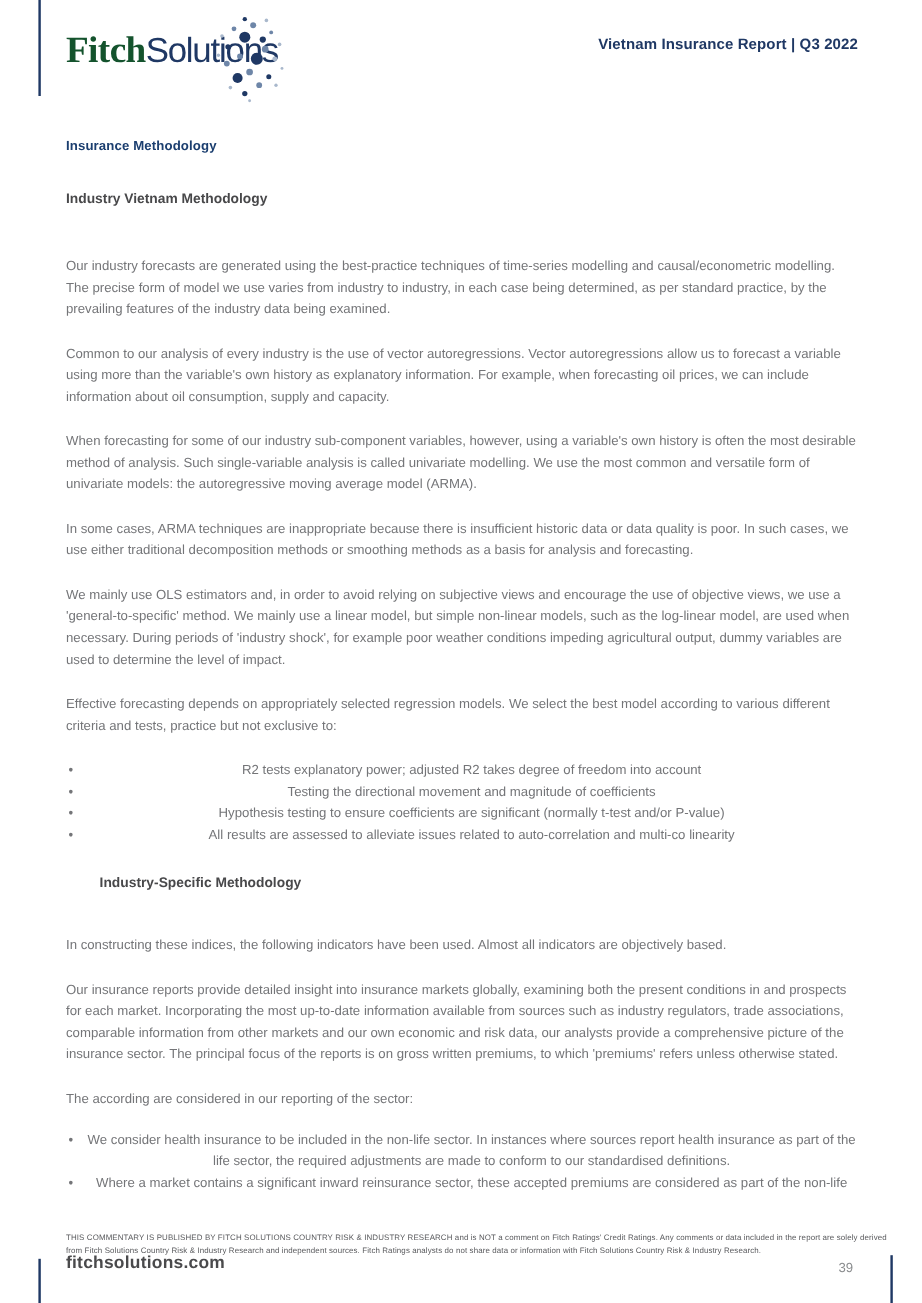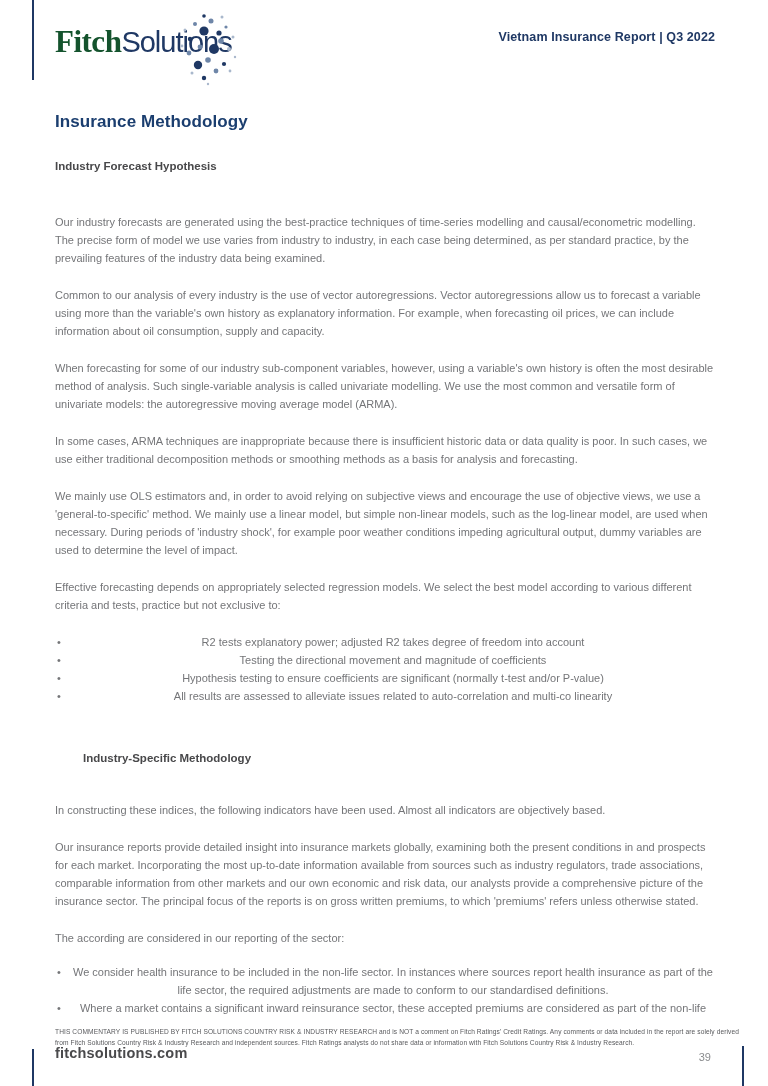--- a/index.html
+++ b/index.html
@@ -26,30 +26,30 @@
   .report-title{
     position:absolute;top:30px;right:53px;
     font-size:12.5px;font-weight:700;color:#1F3864;letter-spacing:0.1px;
   }
 
   .content{
     position:absolute;left:55px;top:0;width:660px;
     color:#747578;font-size:11px;line-height:18px;
   }
   .content h1{
-    margin:110px 0 0 0;font-size:17px;line-height:24px;font-weight:700;
+    margin:110px 0 0 0;font-size:11px;line-height:24px;font-weight:700;
     color:#1B3E6F;letter-spacing:0.1px;
   }
   .content h2{
     margin:23px 0 0 0;font-size:11.5px;line-height:18px;font-weight:700;color:#48484A;
   }
   .content p{margin:0 0 19px 0;}
   .content p.pfirst{margin-top:38px;}
   .content p.pfirst2{margin-top:34px;}
-  .content h2.sub2{margin-top:44px;padding-left:28px;}
+  .content h2.sub2{margin-top:22px;padding-left:28px;}
   .content ul{margin:0 0 19px 0;padding:0;list-style:none;}
   .content ul.ul2{margin-top:-3px;margin-bottom:0;}
   .content li{position:relative;padding-left:16px;text-align:center;}
   .content li::before{content:"\2022";position:absolute;left:2px;top:0;color:#747578;}
 
   .disclaimer{
     position:absolute;left:55px;top:1027px;width:694px;margin:0;
     font-size:6.6px;line-height:10.5px;color:#58595C;letter-spacing:0.1px;
   }
   .site{
@@ -101,21 +101,21 @@
       <circle cx="31" cy="76" r="1.2"></circle>
       <circle cx="58" cy="49" r="1.2"></circle>
     </g>
   </svg>
   <div class="report-title">Vietnam Insurance Report | Q3 2022</div>
 </header>
 
 <main class="content">
   <h1>Insurance Methodology</h1>
 
-  <h2>Industry Forecast Hypothesis</h2>
+  <h2>Industry Vietnam Methodology</h2>
 
   <p class="pfirst">Our industry forecasts are generated using the best-practice techniques of time-series modelling and causal/econometric modelling. The precise form of model we use varies from industry to industry, in each case being determined, as per standard practice, by the prevailing features of the industry data being examined.</p>
   <p>Common to our analysis of every industry is the use of vector autoregressions. Vector autoregressions allow us to forecast a variable using more than the variable's own history as explanatory information. For example, when forecasting oil prices, we can include information about oil consumption, supply and capacity.</p>
   <p>When forecasting for some of our industry sub-component variables, however, using a variable's own history is often the most desirable method of analysis. Such single-variable analysis is called univariate modelling. We use the most common and versatile form of univariate models: the autoregressive moving average model (ARMA).</p>
   <p>In some cases, ARMA techniques are inappropriate because there is insufficient historic data or data quality is poor. In such cases, we use either traditional decomposition methods or smoothing methods as a basis for analysis and forecasting.</p>
   <p>We mainly use OLS estimators and, in order to avoid relying on subjective views and encourage the use of objective views, we use a 'general-to-specific' method. We mainly use a linear model, but simple non-linear models, such as the log-linear model, are used when necessary. During periods of 'industry shock', for example poor weather conditions impeding agricultural output, dummy variables are used to determine the level of impact.</p>
   <p>Effective forecasting depends on appropriately selected regression models. We select the best model according to various different criteria and tests, practice but not exclusive to:</p>
 
   <ul>
     <li>R2 tests explanatory power; adjusted R2 takes degree of freedom into account</li>

